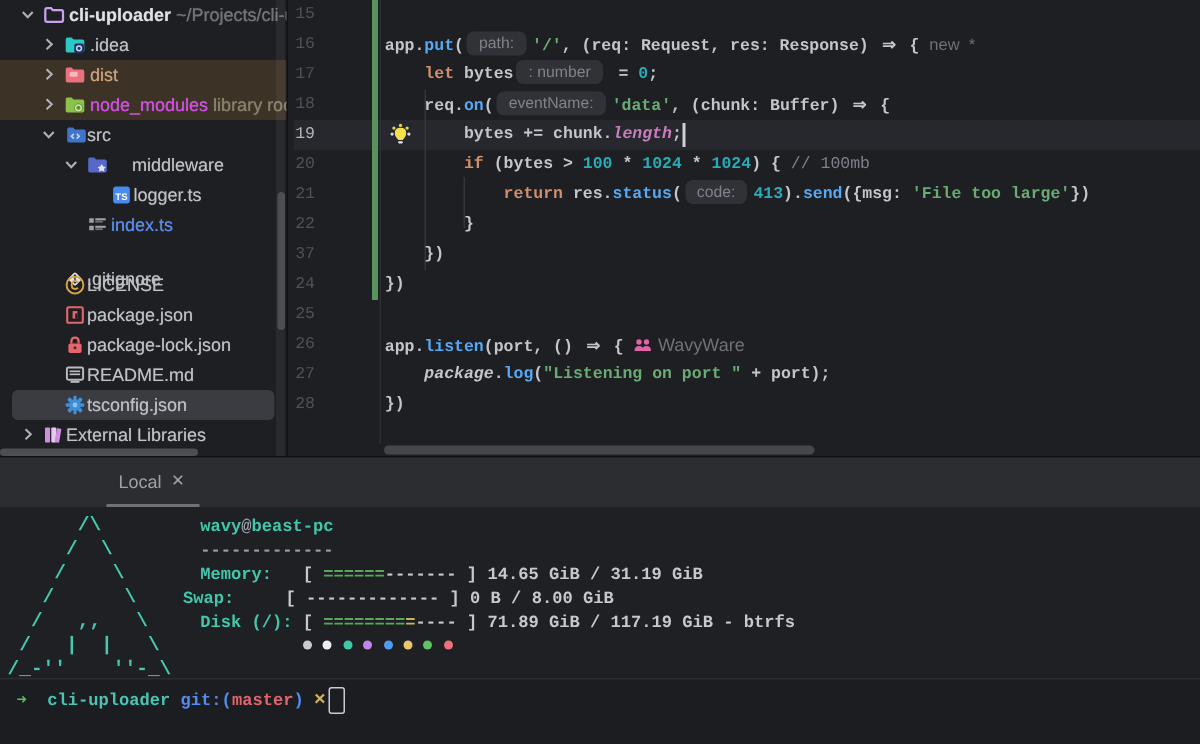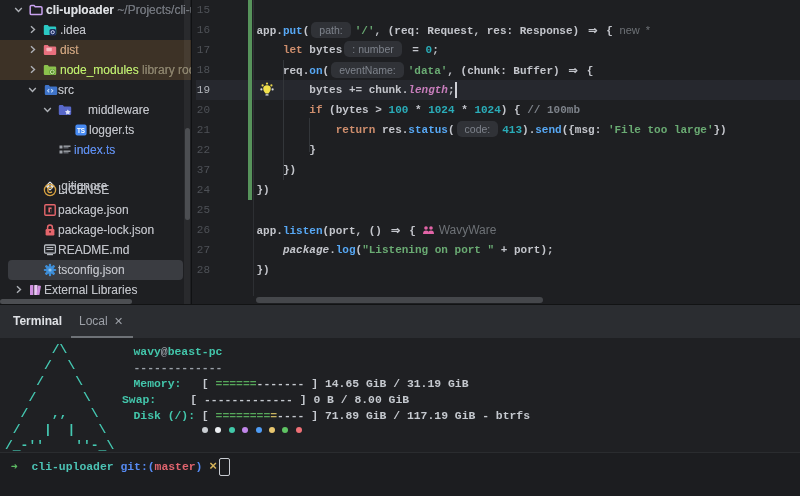--- a/index.html
+++ b/index.html
@@ -17,21 +17,21 @@
   
   #editor{position:absolute;left:196px;top:0;width:604px;height:305px;overflow:hidden;}
   .cl{position:absolute;left:60.5px;height:20px;line-height:20px;white-space:pre;
       font-family:"Liberation Mono",monospace;font-size:11px;font-weight:700;color:#c3c5cb;}
   .num{position:absolute;left:0px;width:14px;height:20px;line-height:20px;text-align:right;
        font-family:"Liberation Mono",monospace;font-size:11px;font-weight:400;color:#4e5157;}
   .kw{color:#cf8e6d;}
   .fn{color:#57a8f5;}
   .str{color:#6aab73;}
   .numtok{color:#2aacb8;}
-  .cmt{color:#7d828a;font-weight:700;}
+  .cmt{color:#7d828a;font-weight:400;}
   .mem{color:#c77dbb;font-style:italic;}
   .inlay{display:inline-block;background:#303237;color:#7e838c;border-radius:5px;
          font-family:"Liberation Sans",sans-serif;font-size:10.5px;font-weight:400;
          padding:0 8px;margin:0 4px 0 2px;height:16px;line-height:16px;vertical-align:middle;position:relative;top:-1px;}
   .arw{display:inline-block;width:14px;text-align:center;font-family:"Liberation Sans",sans-serif;}
   .ghost{color:#6e7277;font-weight:400;font-family:"Liberation Sans",sans-serif;font-size:11px;}
   
   #termbar{position:absolute;left:0;top:305px;width:800px;height:33px;background:#2b2d31;}
   #term{position:absolute;left:0;top:338px;width:800px;height:158px;background:#1f2023;}
   .tl{position:absolute;height:16px;line-height:16px;white-space:pre;
@@ -87,21 +87,21 @@
         <span class="chev" style="left:28px">
           <svg width="9" height="9" viewBox="0 0 9 9">
             <path d="M3 1.2 L6.5 4.5 L3 7.8" stroke="#aeb1b7" stroke-width="1.4" fill="none"></path>
           </svg>
         </span>
         <span class="ticon" style="left:42px"><svg width="16" height="16" viewBox="0 0 16 16">
             <path d="M1.8 4.2 Q1.8 3 3 3 L5.8 3 L7 4.4 L13 4.4 Q14.2 4.4 14.2 5.6 L14.2 11.8 Q14.2 13 13 13 L3 13 Q1.8 13 1.8 11.8 Z" fill="#8cc24c"></path>
             <circle cx="10.3" cy="9.9" r="3" fill="#5d9334"></circle>
             <circle cx="10.3" cy="9.9" r="1.9" fill="none" stroke="#cde9a8" stroke-width="1"></circle>
           </svg></span>
-        <span class="lbl" style="left:60px"><span style="color:#bef264">node_modules</span> <span style="color:#8a8065">library roo</span></span>
+        <span class="lbl" style="left:60px"><span style="color:#d946ef">node_modules</span> <span style="color:#8a8065">library roo</span></span>
       </div>
       <div class="row" style="top:80px">
         <span class="chev" style="left:28px">
           <svg width="9" height="9" viewBox="0 0 9 9">
             <path d="M1.2 3 L4.5 6.5 L7.8 3" stroke="#aeb1b7" stroke-width="1.4" fill="none"></path>
           </svg>
         </span>
         <span class="ticon" style="left:43px"><svg width="16" height="16" viewBox="0 0 16 16">
             <path d="M1.8 4.2 Q1.8 3 3 3 L5.8 3 L7 4.4 L13 4.4 Q14.2 4.4 14.2 5.6 L14.2 11.8 Q14.2 13 13 13 L3 13 Q1.8 13 1.8 11.8 Z" fill="#3f74c9"></path>
             <path d="M6.2 7.2 L4.6 8.8 L6.2 10.4 M8.2 7.2 L9.8 8.8 L8.2 10.4" stroke="#bcd6f8" stroke-width="1.1" fill="none"></path>
@@ -273,21 +273,20 @@
           <circle cx="3.6" cy="3.4" r="1.1" fill="#e8d54d"></circle>
           <circle cx="12.4" cy="3.4" r="1.1" fill="#e8d54d"></circle>
           <circle cx="2.4" cy="7.4" r="1.1" fill="#d5d7db"></circle>
           <circle cx="13.6" cy="7.4" r="1.1" fill="#d5d7db"></circle>
           <rect x="6.4" y="12.2" width="3.2" height="1.4" rx="0.7" fill="#e6e8ec"></rect>
         </svg></div>
     </div>
 
   <div class="abs" style="left:0;top:304px;width:800px;height:1px;background:#121314;"></div>
   <div id="termbar">
-    <div class="abs" style="left:13px;top:0;height:33px;line-height:33px;font-size:12px;font-weight:700;color:#dfe1e5;">Terminal</div>
     <div class="abs" style="left:79px;top:0;height:33px;line-height:33px;font-size:12px;color:#9da1a8;">Local</div>
     <div class="abs" style="left:114px;top:0;height:33px;line-height:33px;font-size:11px;color:#9da1a8;">✕</div>
     <div class="abs" style="left:71px;top:31px;width:62px;height:2px;background:#6e7277;"></div>
   </div>
   <div id="term">
       <pre style="position:absolute;left:5px;top:4px;margin:0;font-family:'Liberation Mono',monospace;font-size:13px;line-height:16px;color:#45c9b3;font-weight:700;">      /\
      /  \
     /    \
    /      \
   /   ,,   \

